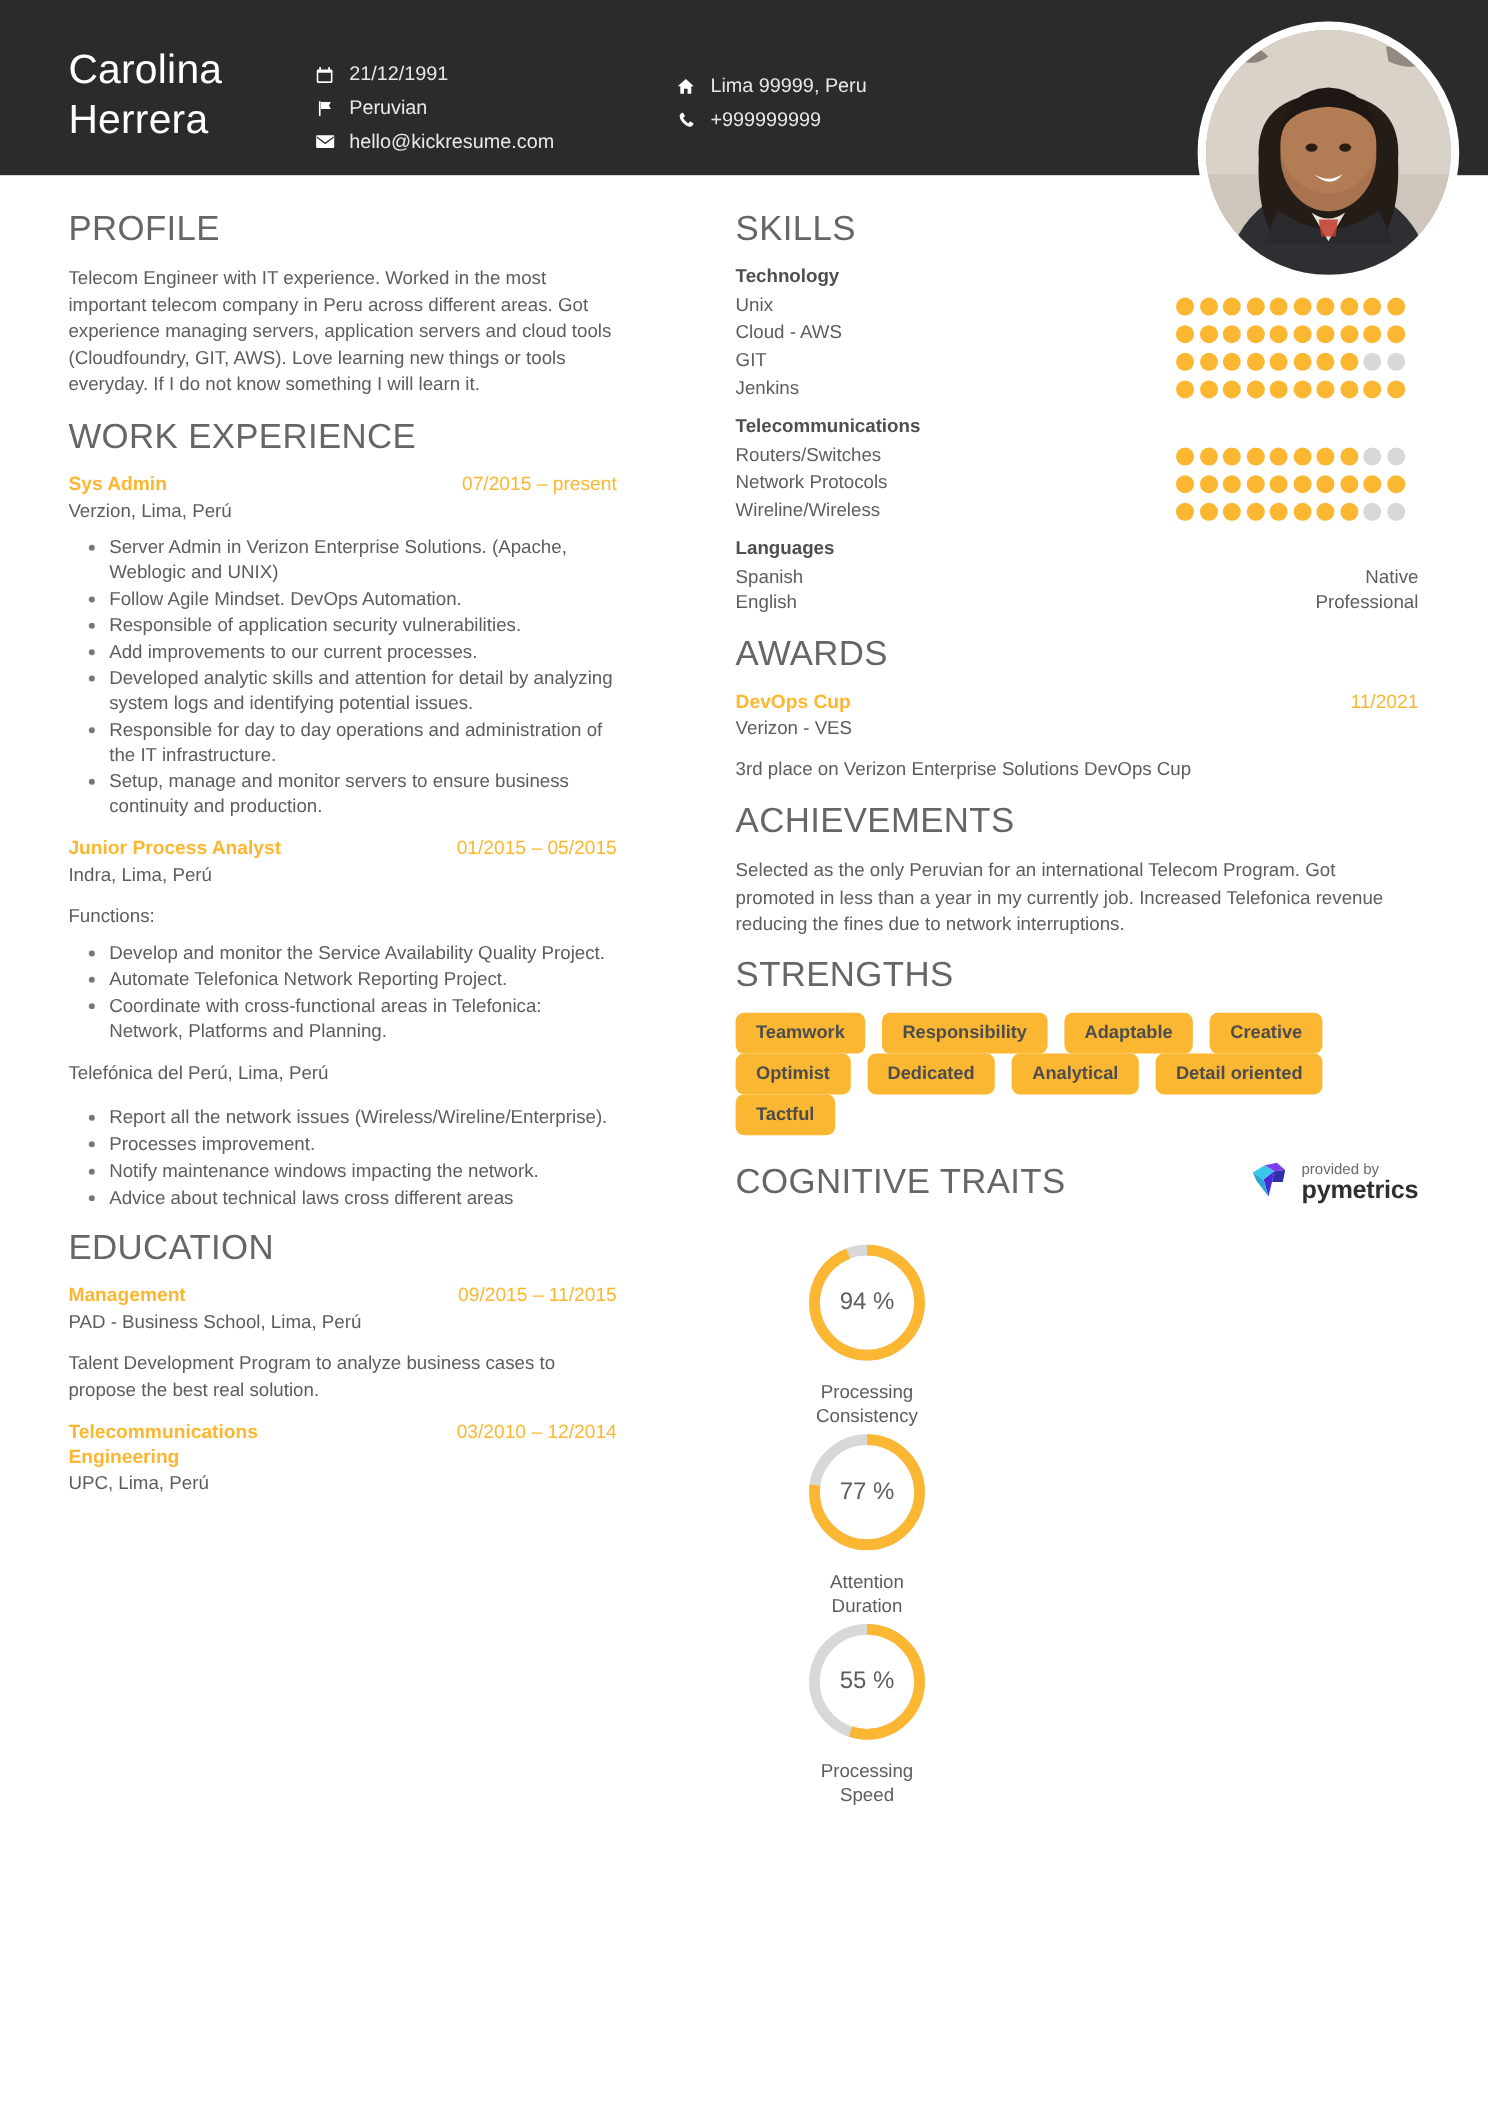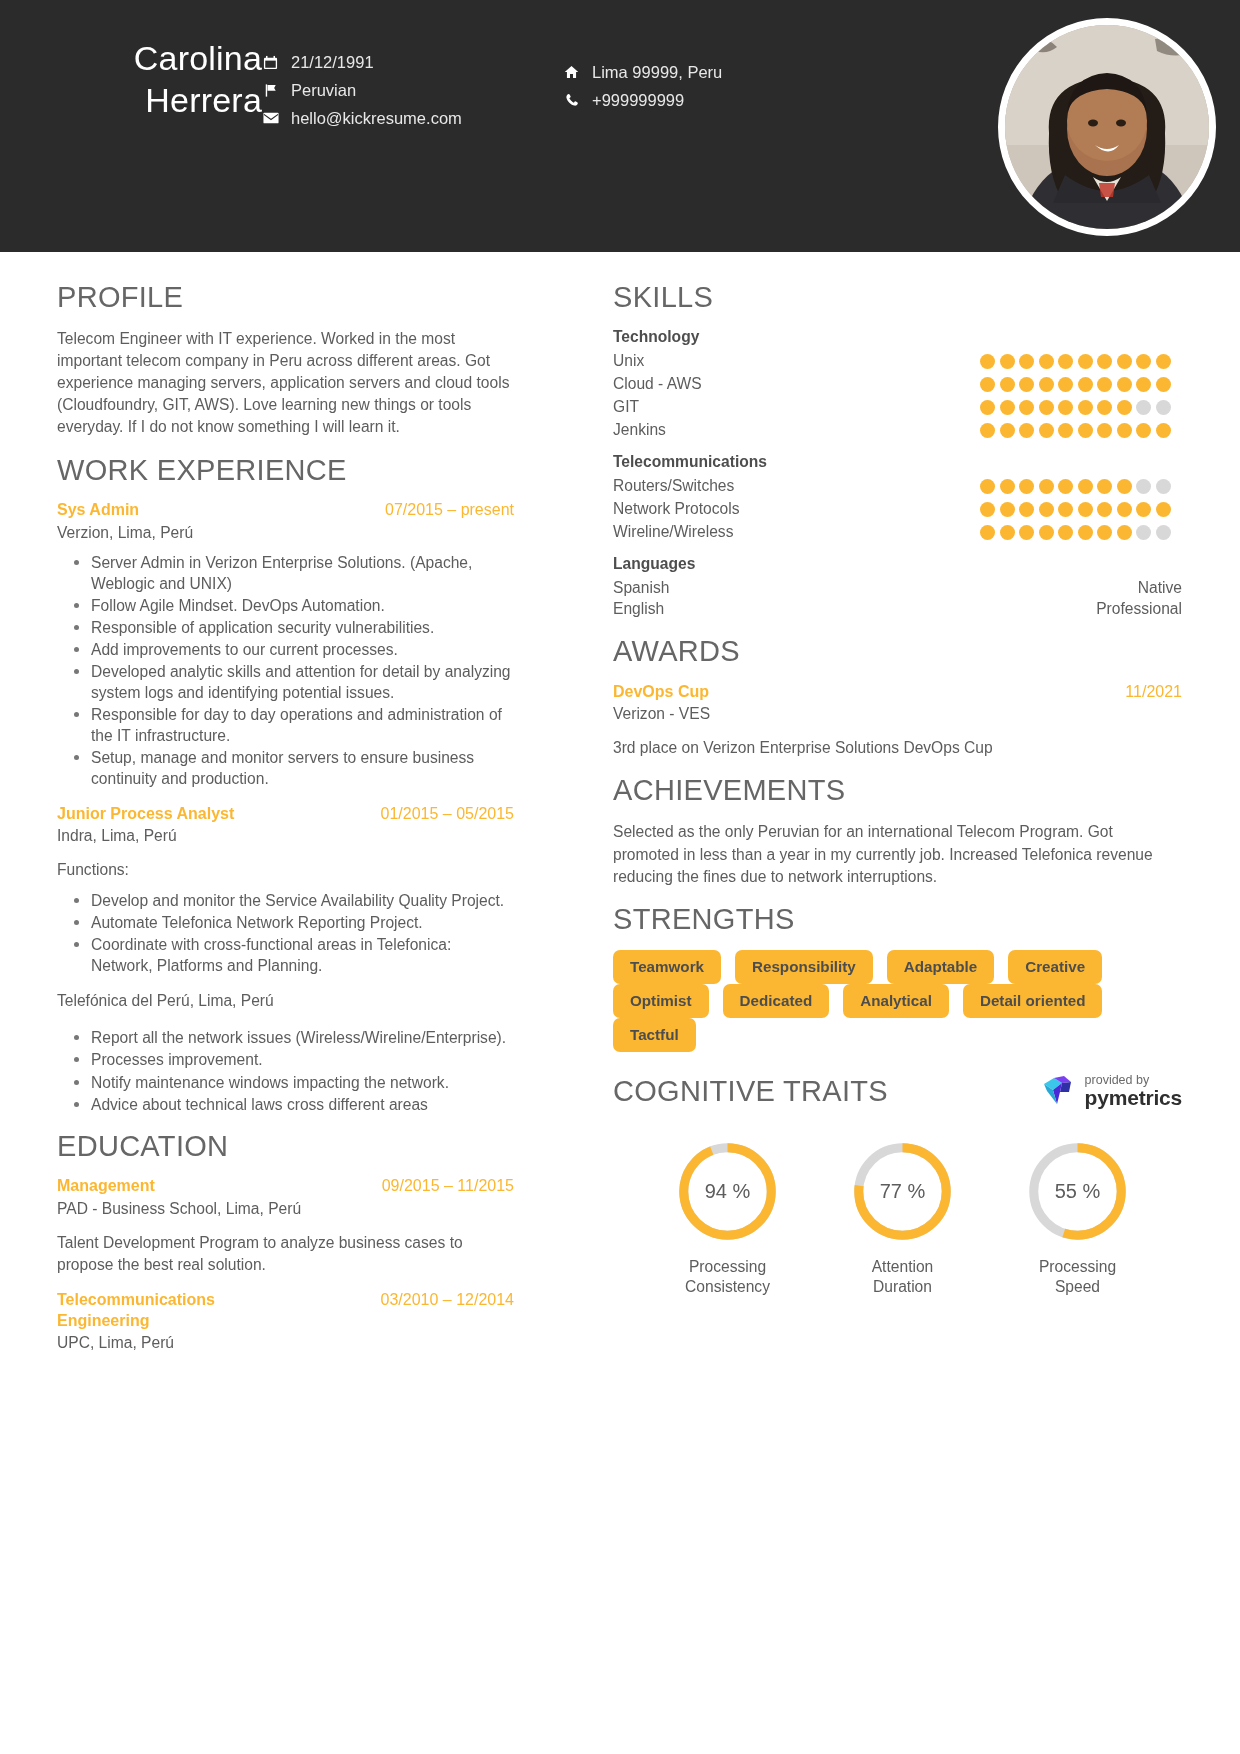--- a/index.html
+++ b/index.html
@@ -8,24 +8,23 @@
     font-family: "Liberation Sans", sans-serif;
     background: #ffffff;
     color: #5b5b5b;
     position: relative;
     overflow: hidden;
   }
 
   
   .header {
     position: relative;
-    height: 252px;
+    height: 146px;
     background: #2b2b2b;
     color: #ffffff;
-    text-align: right;
   }
   .header-inner {
     display: flex;
     align-items: flex-start;
     padding: 38px 0 0 57px;
     gap: 0;
   }
   .name-block {
     width: 205px;
     flex: 0 0 205px;
@@ -222,23 +221,24 @@
   .ct-head h2 { margin: 0; }
   .pym {
     display: flex; align-items: center; gap: 9px;
   }
   .pym-text { line-height: 1.05; }
   .pym-small { font-size: 12.5px; color: #6a6a6a; display: block; }
   .pym-name { font-size: 21px; font-weight: bold; color: #2f2f2f; display: block; letter-spacing: -0.2px;}
 
   .donuts {
     display: flex;
-    justify-content: center;
+    justify-content: flex-start;
     margin-top: 30px;
     padding: 0 12px 0 22px;
+    flex-direction: column;
   }
   .donut-cell { text-align: center; width: 175px; }
   .donut-wrap { position: relative; width: 105px; height: 105px; margin: 0 auto; }
   .donut-val {
     position: absolute; inset: 0;
     display: flex; align-items: center; justify-content: center;
     font-size: 20px; color: #5d5d5d;
   }
   .donut-label {
     margin-top: 13px;

